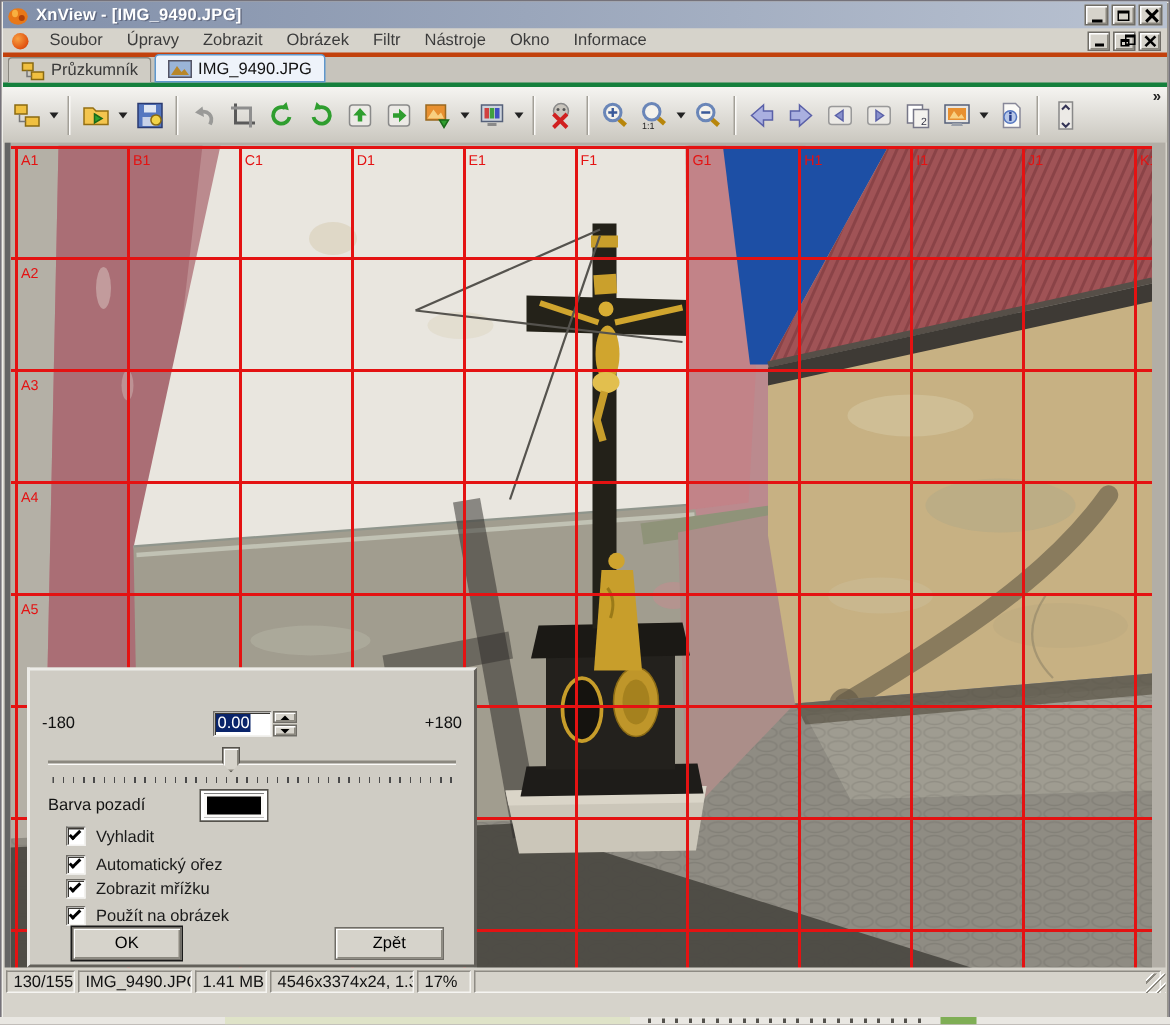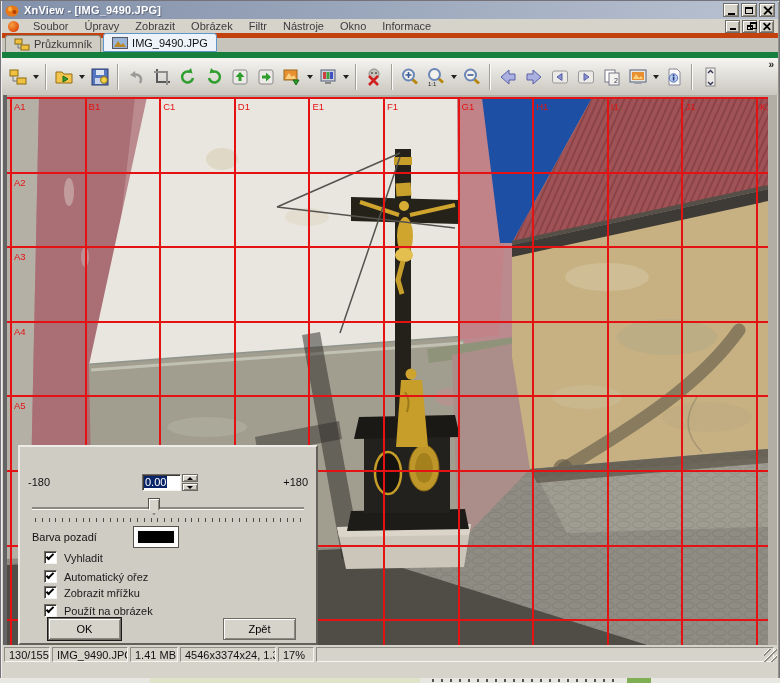--- a/index.html
+++ b/index.html
@@ -19,32 +19,32 @@
   .g-min { width:7px; height:2px; background:#000; margin-top:7px; }
   .g-max { width:8px; height:7px; border:1px solid #000; border-top-width:2px; }
   .g-restore { position:relative; width:6px; height:5px; border:1px solid #000; border-top-width:2px; margin-top:2px; }
   .g-restore::before { content:""; position:absolute; left:2px; top:-5px; width:5px; height:4px; border:1px solid #000; border-top-width:2px; }
   .g-x { position:relative; width:9px; height:9px; }
   .g-x::before,.g-x::after { content:""; position:absolute; left:4px; top:-1px; width:2px; height:11px; background:#000; }
   .g-x::before { transform:rotate(45deg);} .g-x::after { transform:rotate(-45deg);}
 
   
   .menubar { position:absolute; left:2px; top:19px; right:2px; height:19px; background:#d6d3cb;
-    display:flex; align-items:center; padding:0 4px; border-bottom:5px solid #c2410c; }
+    display:flex; align-items:center; padding:0 4px; border-bottom:3px solid #c2410c; }
   .mdi-dot { width:11px; height:11px; border-radius:50%; background:radial-gradient(circle at 35% 35%, #f8a040, #e05010 70%, #a03008); margin:0 6px 0 2px; }
   .menu-item { padding:2px 8px; color:#3c3c3c; }
   .mdibtns { margin-left:auto; display:flex; gap:2px; }
   .mbtn { width:15px; height:13px; background:#d6d3cb; border:1px solid #6f6c66;
     box-shadow: inset 1px 1px 0 #fff, inset -1px -1px 0 #8b887f; display:flex; align-items:center; justify-content:center; }
   .mbtn .g-min { width:6px; margin-top:6px; }
   .mbtn .g-x { transform:scale(.85); }
 
   
   .tabbar { position:absolute; left:2px; top:38px; right:2px; height:20px; background:#c7c4bc;
-    display:flex; align-items:flex-end; padding-left:3px; border-bottom:6px solid #15803d; }
+    display:flex; align-items:flex-end; padding-left:3px; border-bottom:3px solid #15803d; }
   .tab { height:17px; display:flex; align-items:center; gap:4px; padding:0 8px; margin-right:2px;
     background:#cfccc4; border:1px solid #8a877f; border-bottom:none; border-radius:3px 3px 0 0; color:#3a3a3a; }
   .tab.active { height:19px; background:#eef3fa; border:1px solid #5f97cc; color:#111; }
   .tabicon { display:block; }
 
   
   .toolbar { position:absolute; left:2px; top:58px; right:2px; height:37px;
     background:linear-gradient(#f5f4f1,#cac7bf); display:flex; align-items:center; padding:0 3px; }
   .tbtn { width:26px; height:28px; display:flex; align-items:center; justify-content:center; }
   .dd { width:10px; height:28px; display:flex; align-items:center; justify-content:center; }

